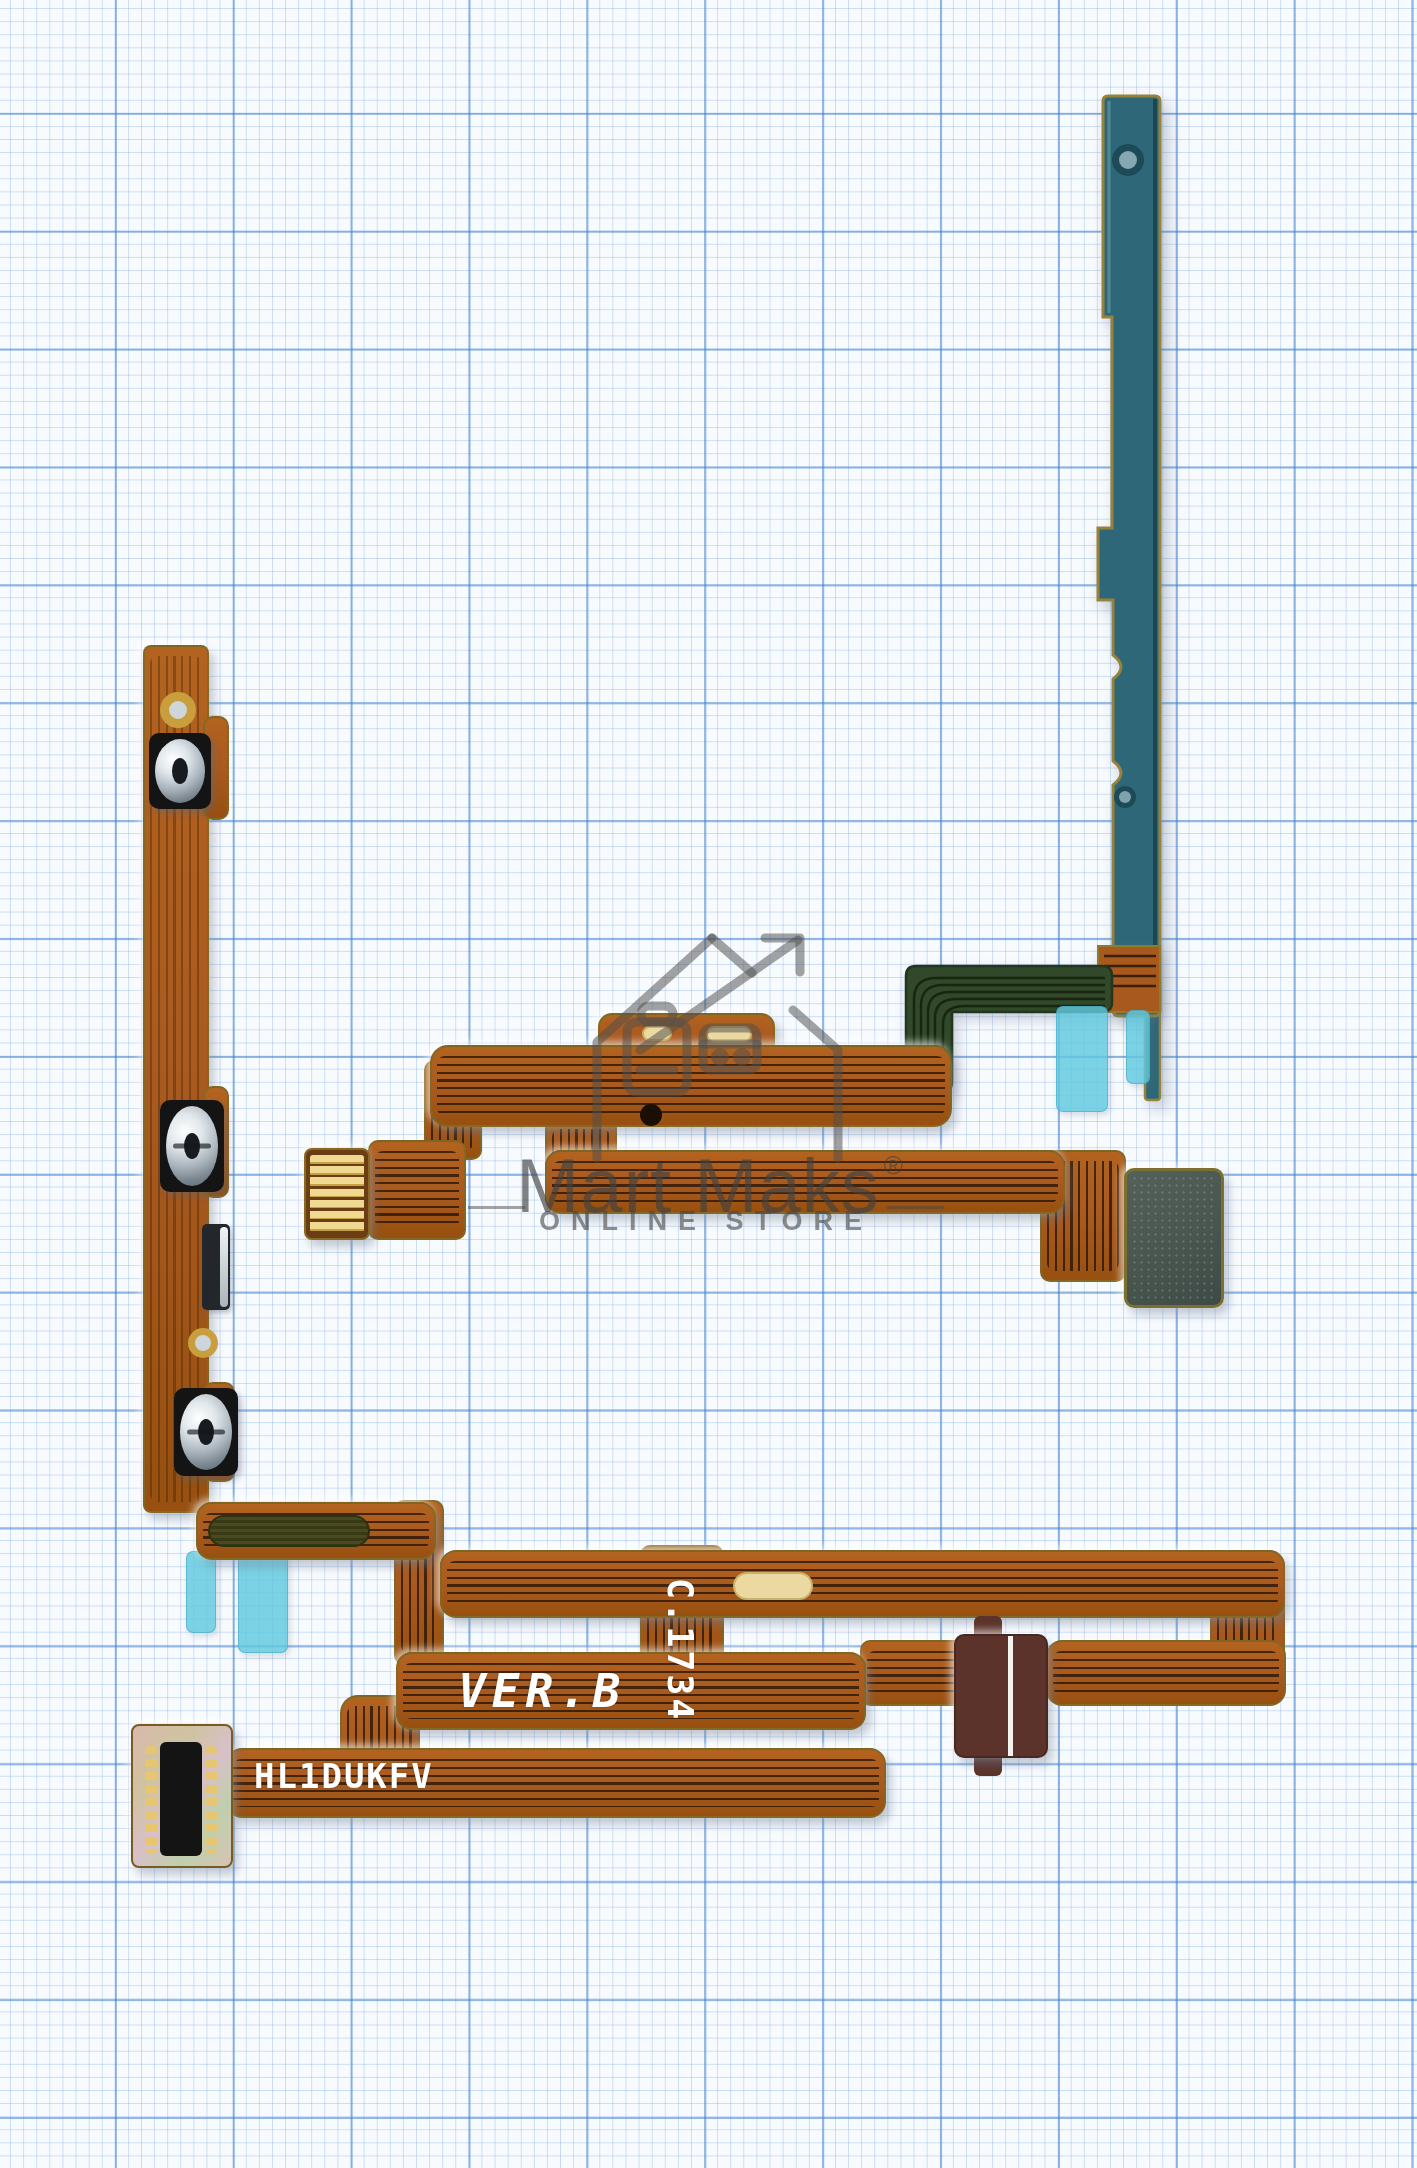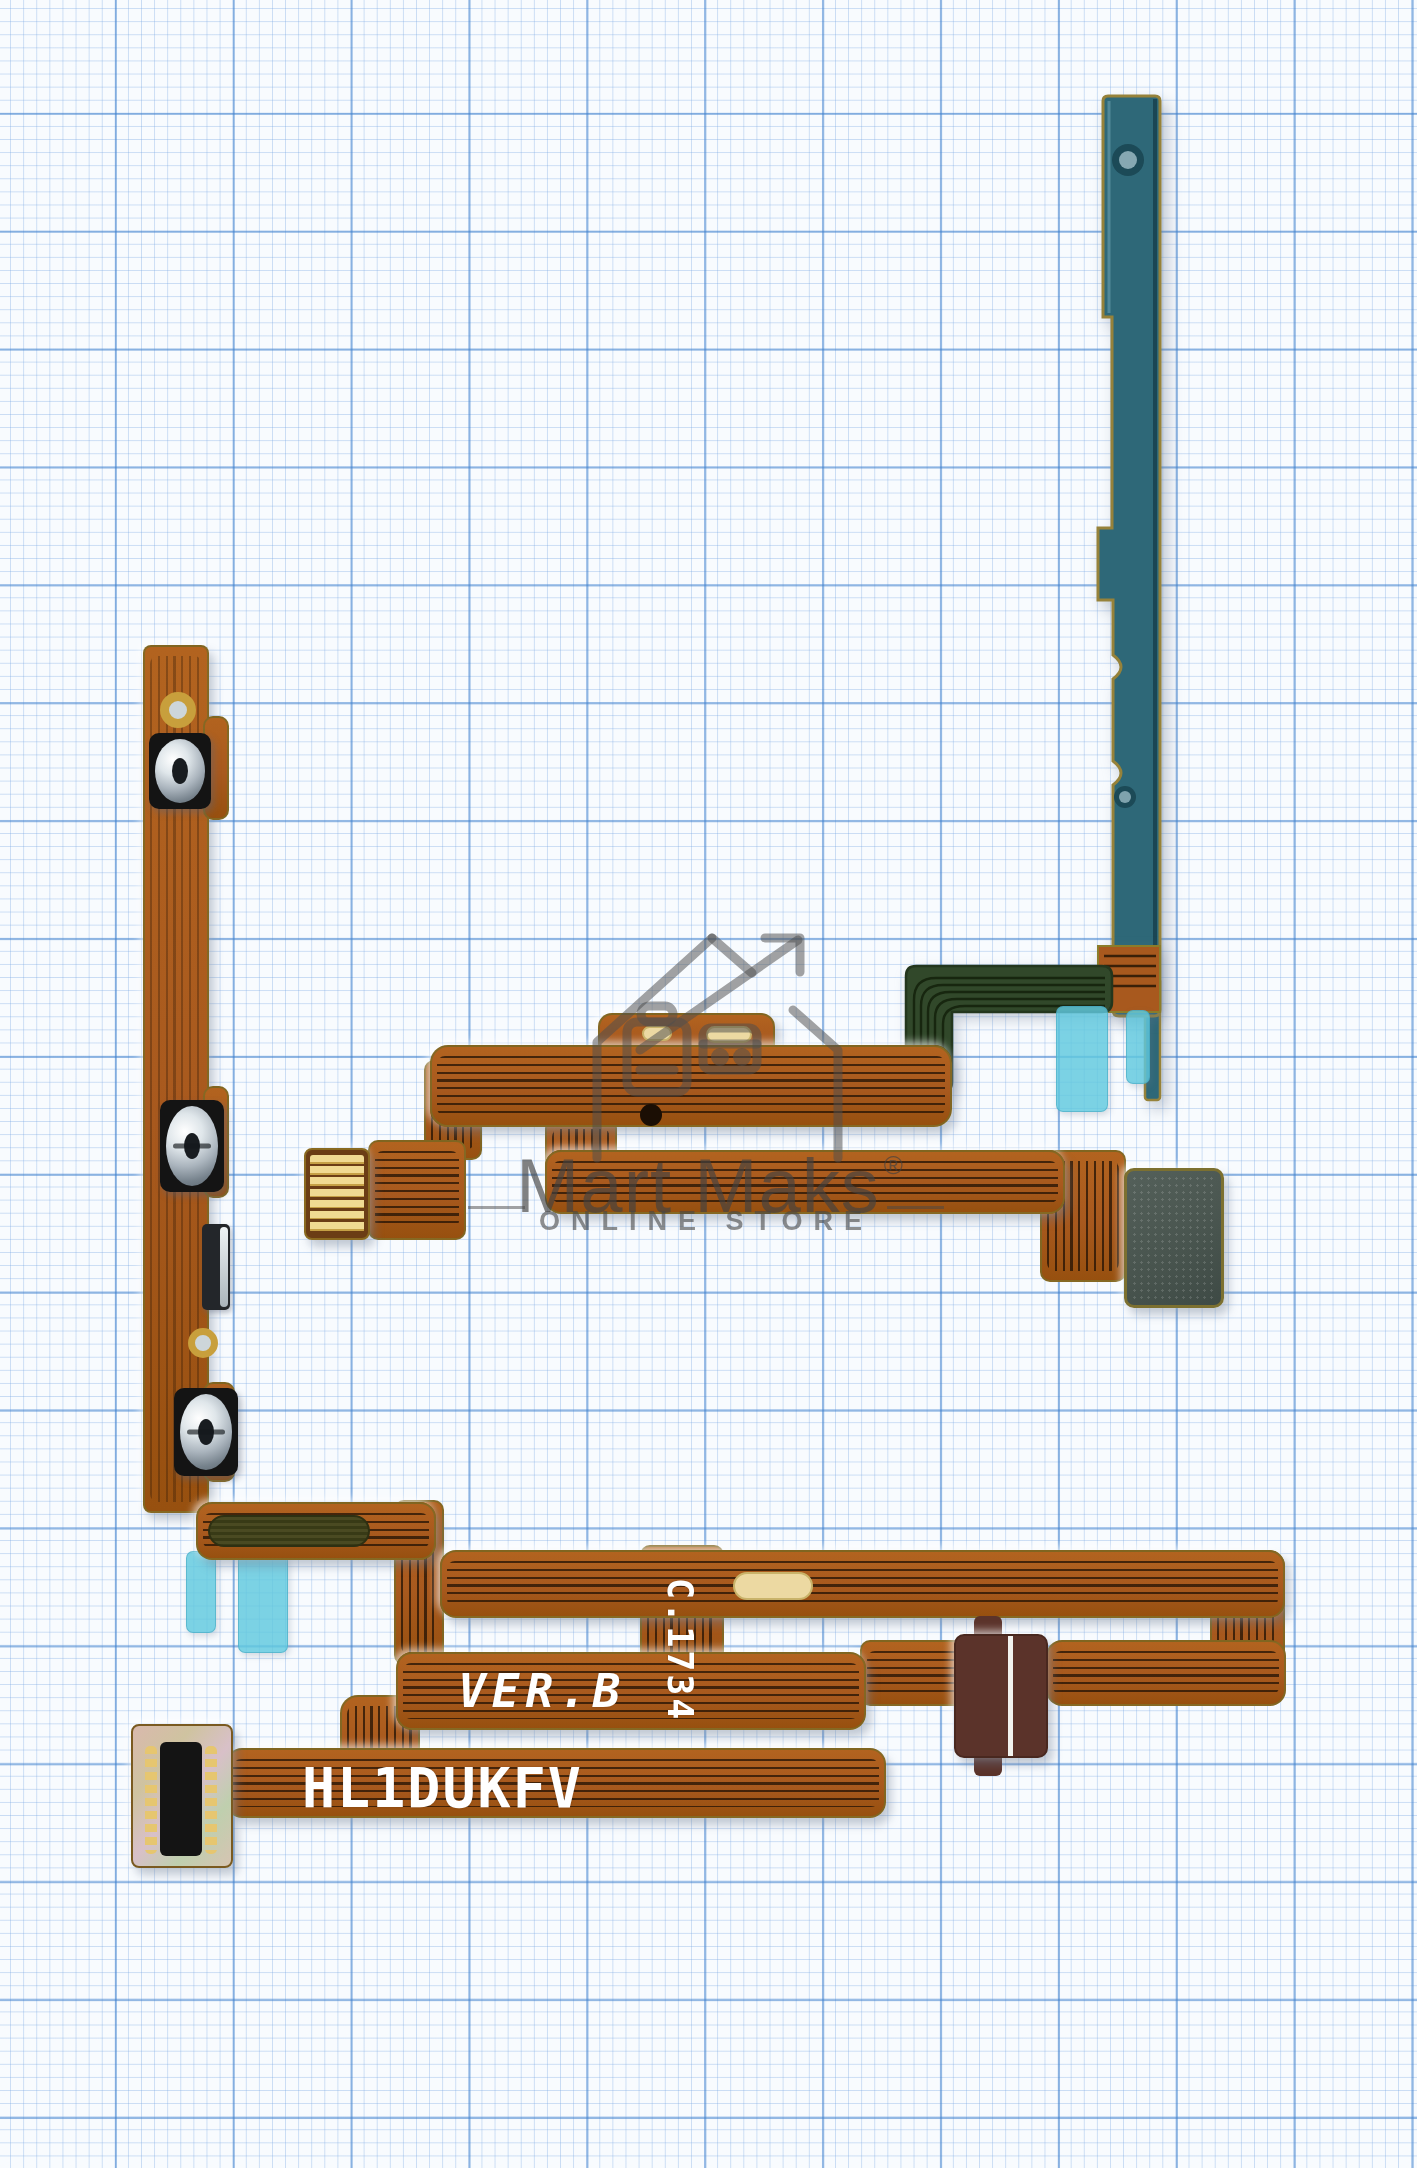--- a/index.html
+++ b/index.html
@@ -154,21 +154,21 @@
               background:linear-gradient(130deg,#d9b9ad 0%,#cfc3a0 28%,#d8c0c8 52%,#bfcfae 74%,#d6c4b2 100%);">
     <div style="position:absolute;left:27px;top:16px;width:42px;height:114px;background:#141414;border-radius:6px;"></div>
     <div style="position:absolute;left:12px;top:20px;width:12px;height:108px;border-radius:5px;
                 background:repeating-linear-gradient(to bottom,#e6c670 0 8px,rgba(0,0,0,0) 8px 13px);"></div>
     <div style="position:absolute;left:72px;top:20px;width:12px;height:108px;border-radius:5px;
                 background:repeating-linear-gradient(to bottom,#e6c670 0 8px,rgba(0,0,0,0) 8px 13px);"></div>
   </div>
 
   <span class="flextext" style="left:458px;top:1664px;font-size:46px;letter-spacing:6px;font-style:italic;">VER.B</span>
   <span class="flextext" style="left:660px;top:1578px;font-size:35px;writing-mode:vertical-rl;letter-spacing:3px;">C.1734</span>
-  <span class="flextext" style="left:254px;top:1756px;font-size:55px;letter-spacing:2px;margin-left:48px;">HL1DUKFV</span>
+  <span class="flextext" style="left:254px;top:1756px;font-size:34px;letter-spacing:2px;">HL1DUKFV</span>
 
   <svg class="p" style="left:555px;top:910px;z-index:90;" width="310" height="270" viewBox="555 910 310 270" fill="none" stroke="rgba(79,79,79,.52)" stroke-width="9" stroke-linecap="round" stroke-linejoin="round">
     <path d="M597,1158 L597,1042 L712,938"></path>
     <path d="M712,938 L752,973"></path>
     <path d="M793,1010 L838,1050 L838,1158"></path>
     <path d="M640,1050 L798,940"></path>
     <path d="M765,938 L800,938 L800,972"></path>
     <rect x="627" y="1022" width="60" height="70" rx="10"></rect>
     <rect x="641" y="1006" width="32" height="16" rx="8"></rect>
     <path d="M640,1070 L674,1070"></path>

